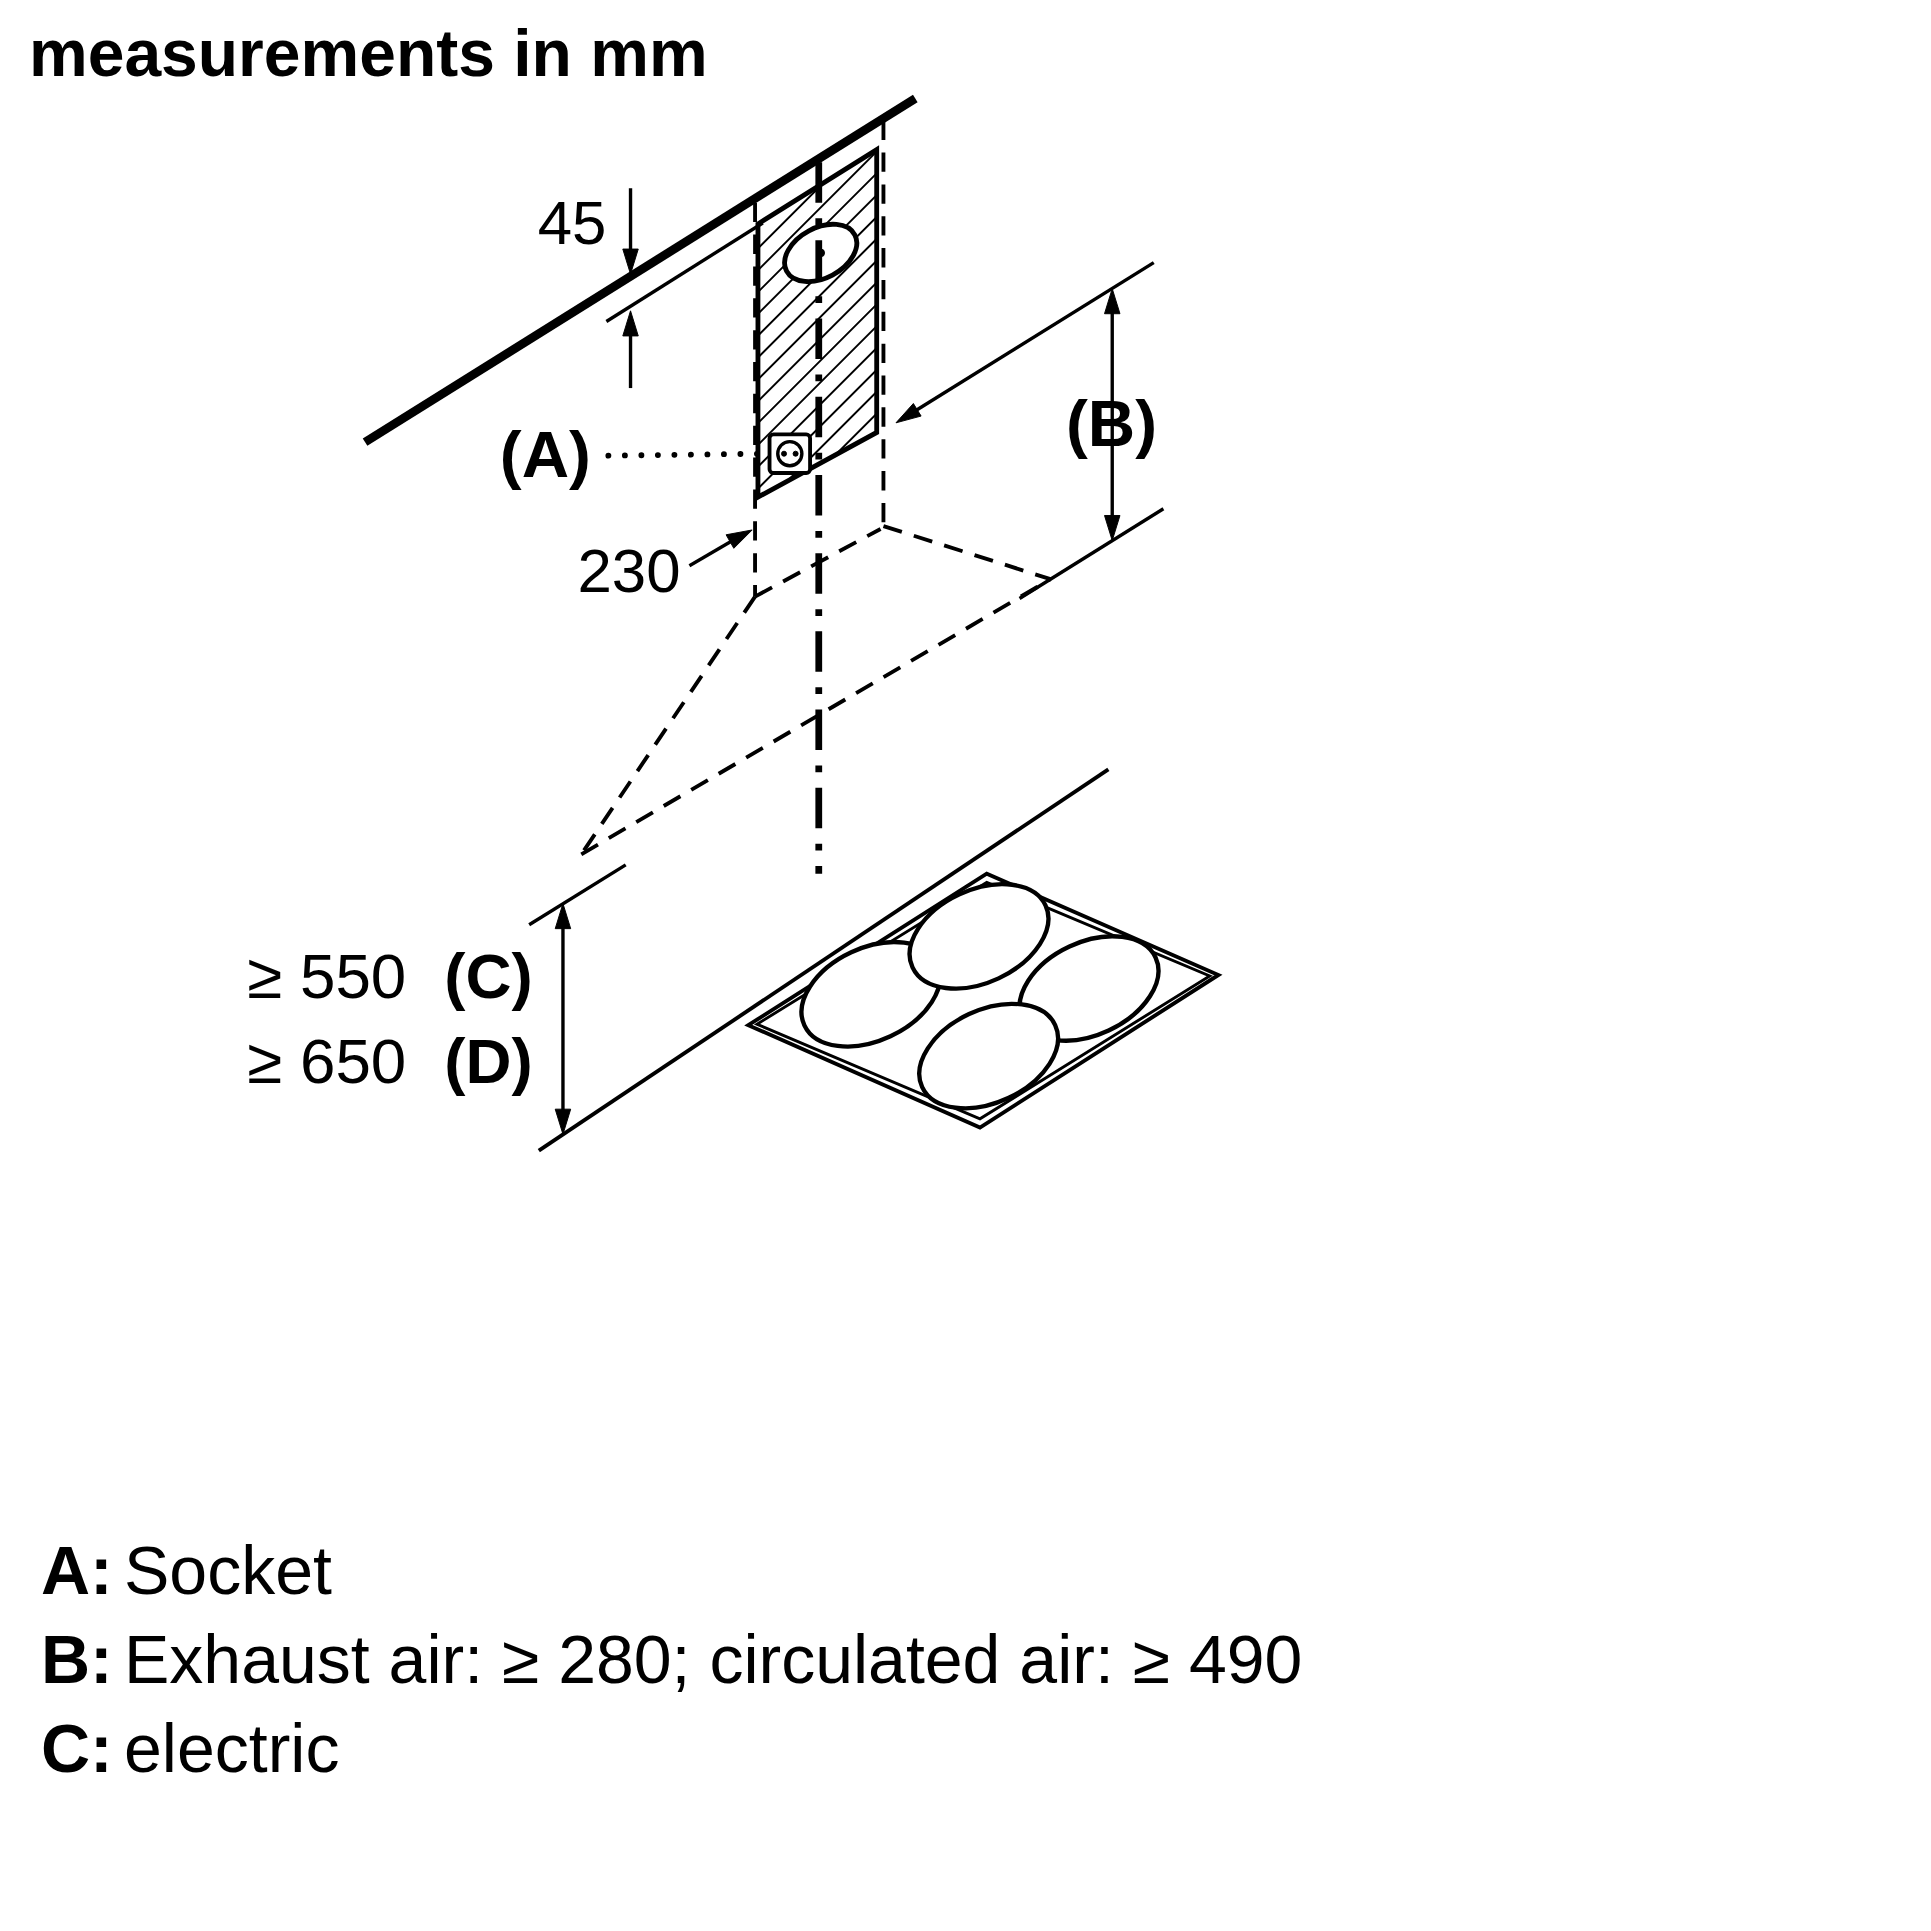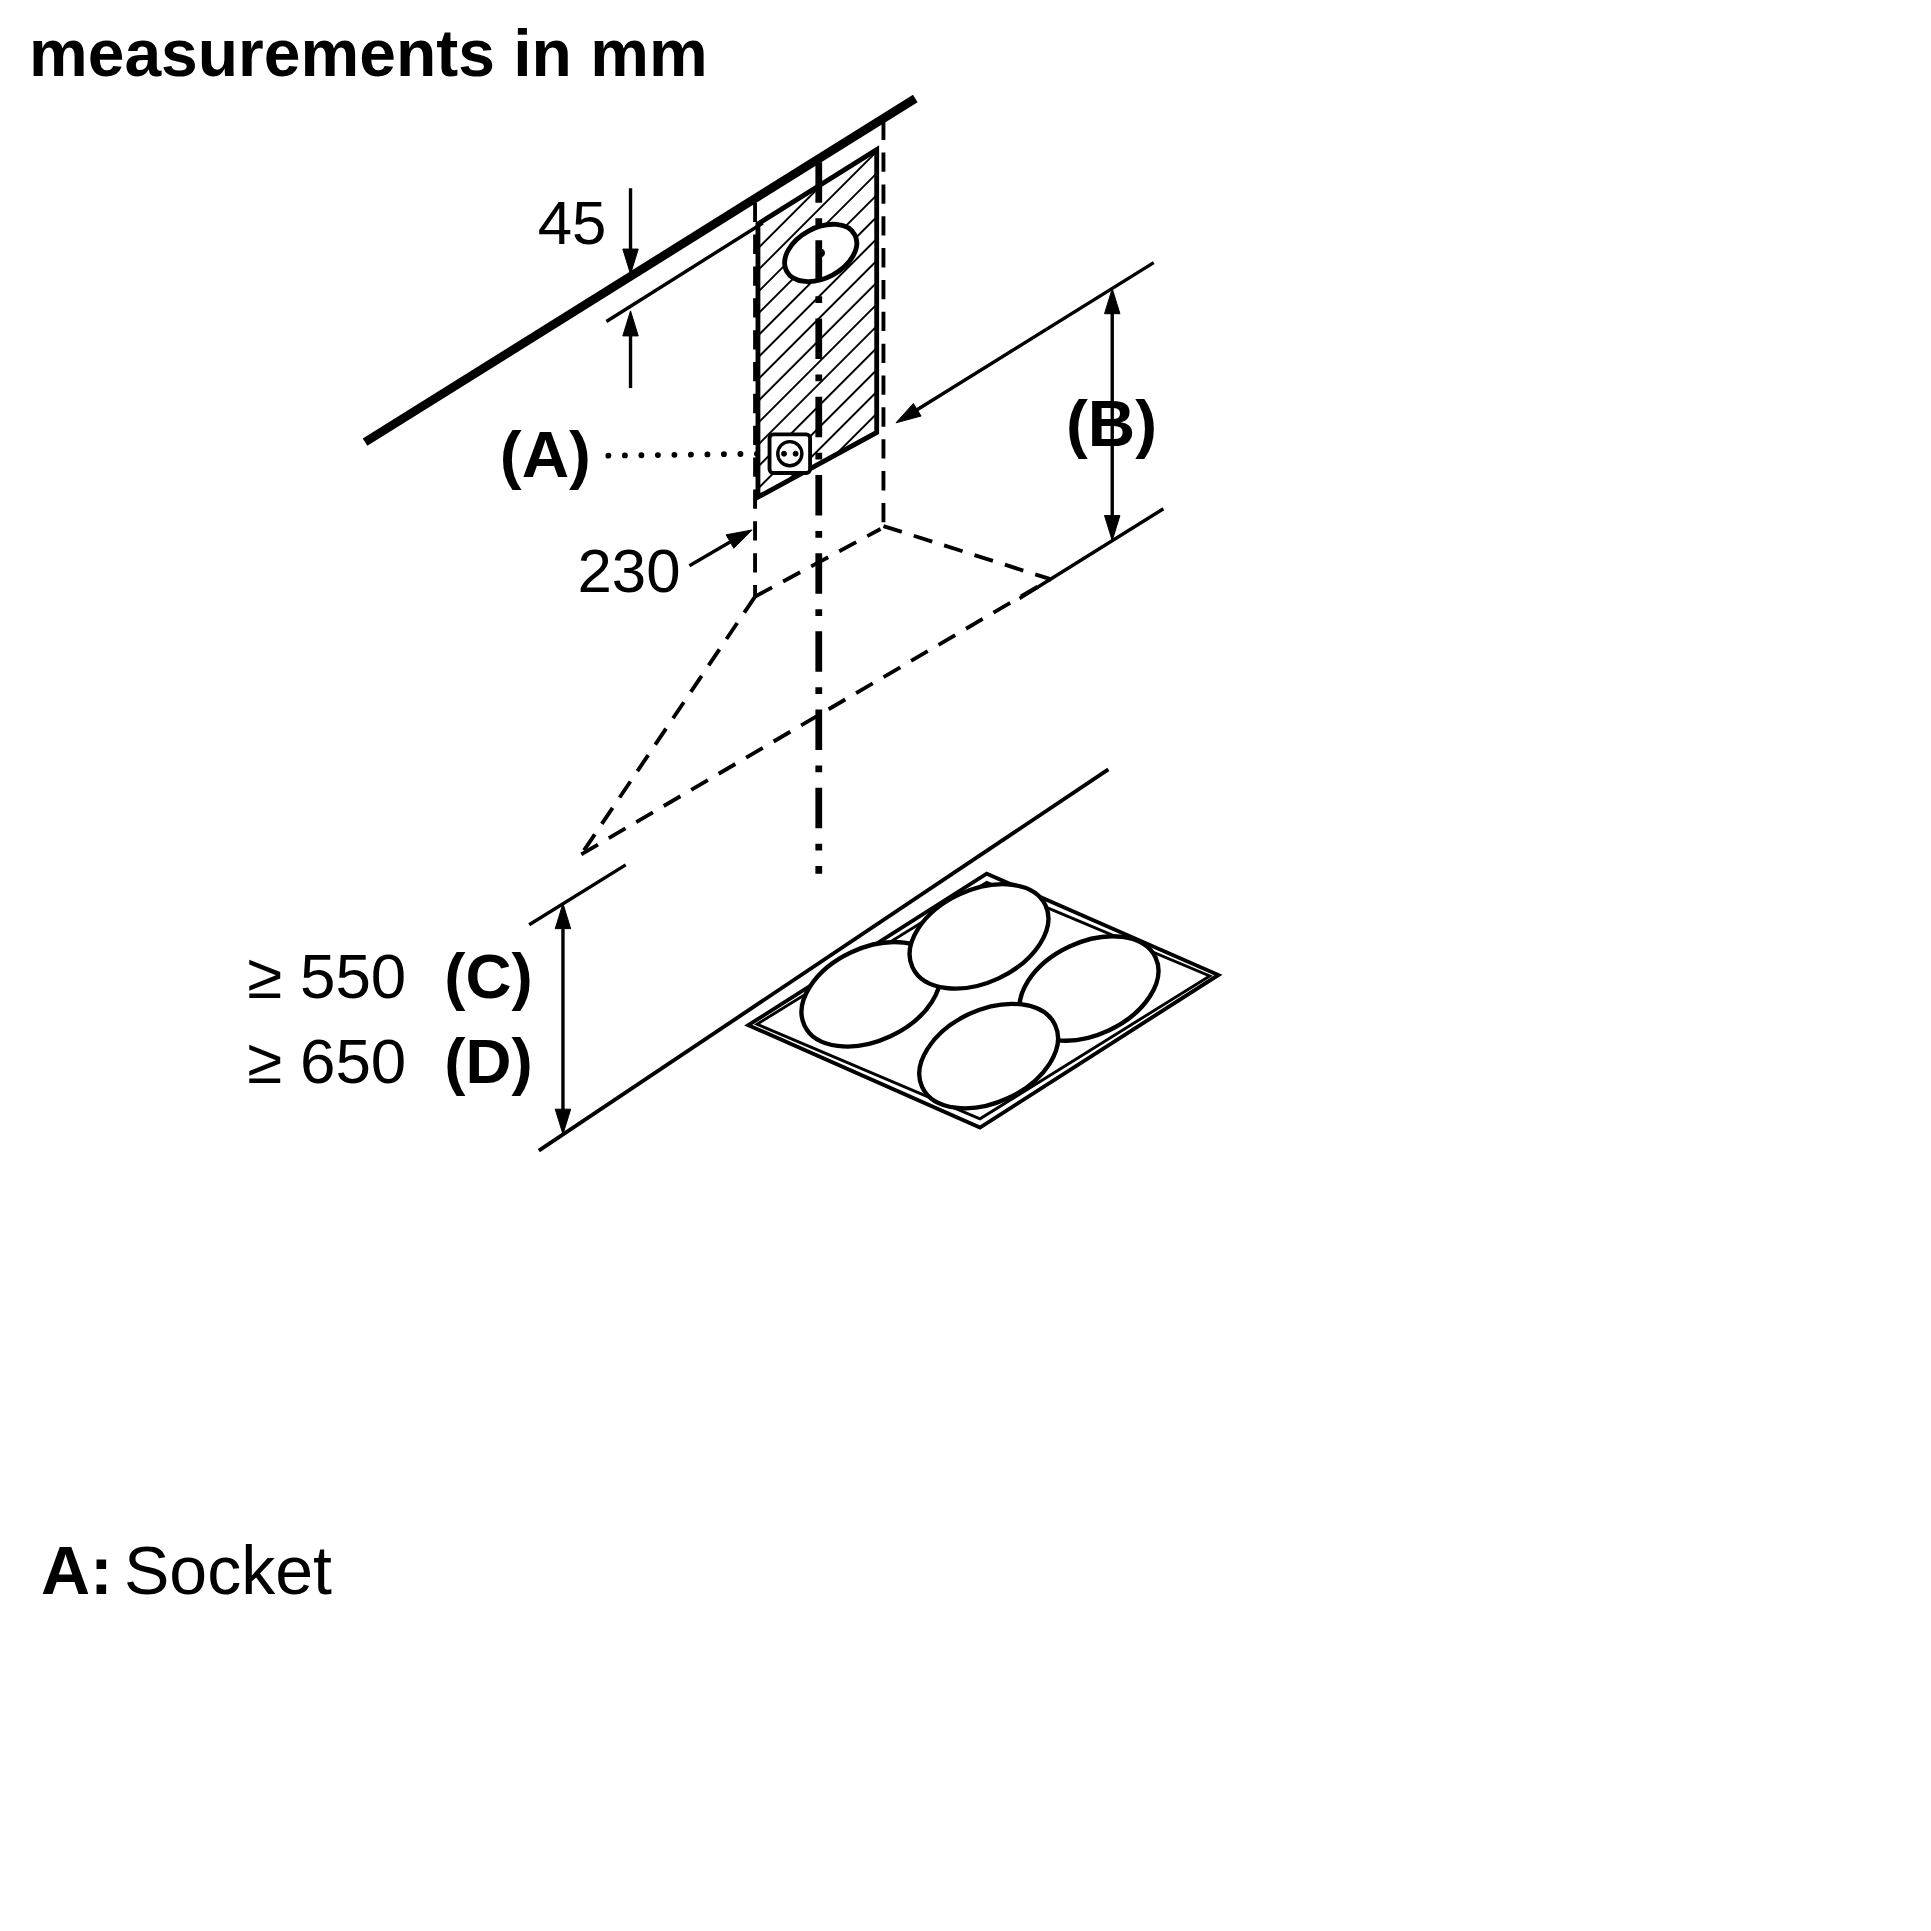--- a/index.html
+++ b/index.html
@@ -103,16 +103,22 @@
     <ellipse cx="902" cy="1030" rx="76" ry="48" transform="rotate(-25 902 1030)" fill="#fff" stroke-width="4.5"></ellipse>
     <ellipse cx="1014" cy="970" rx="76" ry="48" transform="rotate(-25 1014 970)" fill="#fff" stroke-width="4.5"></ellipse>
     <ellipse cx="1128" cy="1024" rx="76" ry="48" transform="rotate(-25 1128 1024)" fill="#fff" stroke-width="4.5"></ellipse>
     <ellipse cx="1024" cy="1094" rx="76" ry="48" transform="rotate(-25 1024 1094)" fill="#fff" stroke-width="4.5"></ellipse>
   </svg>
 
   <div class="legend">
     <div class="legend-row">
       <span class="lkey">A:</span><span class="ltext">Socket</span>
     </div>
+    <div class="legend-row">
+      <span class="lkey">B:</span><span class="ltext">Exhaust air: ≥ 280; circulated air: ≥ 490</span>
+    </div>
+    <div class="legend-row">
+      <span class="lkey">C:</span><span class="ltext">electric</span>
+    </div>
   </div>
 
 </div>
 
 
 </body></html>

